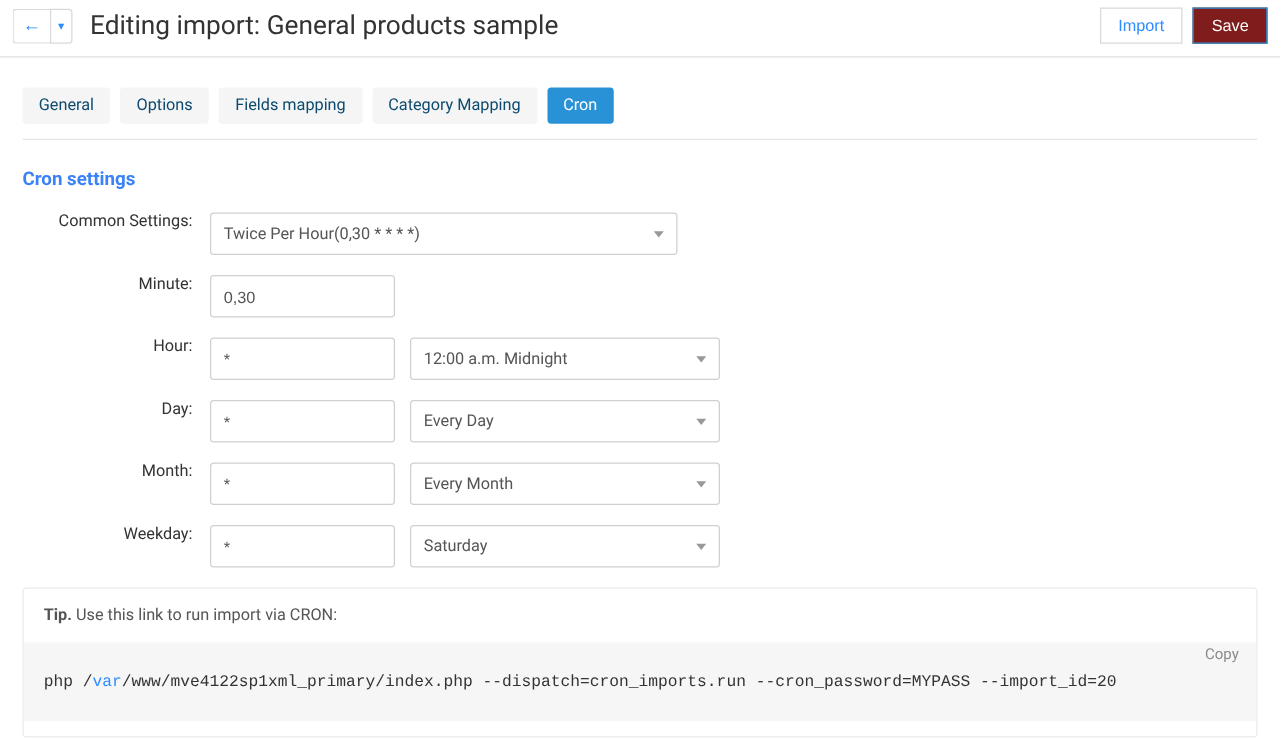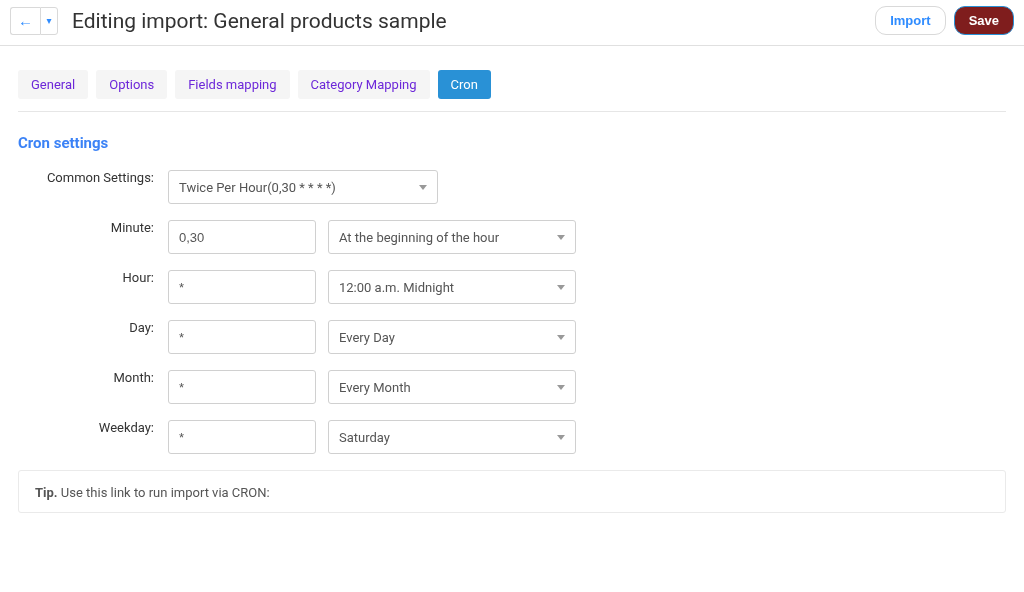--- a/index.html
+++ b/index.html
@@ -42,40 +42,39 @@
     .header-actions {
       display: flex;
       gap: 8px;
     }
     .hdr-btn {
       border: 1px solid #d9d9d9;
       background: #fff;
       color: #2f8cff;
       font-size: 13px;
       padding: 6px 14px;
-      border-radius: 11px;
-      cursor: pointer;
-      font-weight: bold;
+      border-radius: 0;
+      cursor: pointer;
     }
     .hdr-btn.primary {
       background: #7f1d1d;
       border-color: #2991d6;
       color: #fff;
     }
     .content {
       padding: 24px 18px;
     }
     .tabs {
       display: flex;
       gap: 8px;
       margin-bottom: 12px;
     }
     .tab {
       background: #f5f5f5;
-      color: #6d28d9;
+      color: #0c4a6e;
       font-size: 13px;
       padding: 7px 13px;
       border-radius: 3px;
       cursor: pointer;
     }
     .tab.active {
       background: #2991d6;
       color: #fff;
     }
     hr.separator {
@@ -125,21 +124,21 @@
     .select::after {
       content: "";
       position: absolute;
       right: 10px;
       top: 50%;
       margin-top: -2px;
       border-left: 4px solid transparent;
       border-right: 4px solid transparent;
       border-top: 5px solid #999;
     }
-    .w-wide { width: 270px; }
+    .w-wide { width: 374px; }
     .w-small { width: 148px; }
     .w-mid { width: 248px; }
     .tip-box {
       margin-top: 10px;
       padding: 14px 16px 12px 16px;
       background: #fff;
       border: 1px solid #eaeaea;
       border-radius: 3px;
       color: #555;
       font-size: 13px;
@@ -206,23 +205,20 @@
       <div class="select w-wide">
         <span>Twice Per Hour(0,30 * * * *)</span>
       </div>
     </div>
   </div>
 
   <div class="form-row">
     <div class="form-label">Minute:</div>
     <div class="form-controls">
       <input class="text-input w-small" value="0,30" style="">
-      <div class="select w-mid">
-        <span>At the beginning of the hour</span>
-      </div>
     </div>
   </div>
 
   <div class="form-row">
     <div class="form-label">Hour:</div>
     <div class="form-controls">
       <input class="text-input w-small" value="*" style="">
       <div class="select w-mid">
         <span>12:00 a.m. Midnight</span>
       </div>
@@ -256,15 +252,19 @@
       <div class="select w-mid">
         <span>Saturday</span>
       </div>
     </div>
   </div>
 
   <div class="tip-box">
     <div>
       <b>Tip.</b><span> Use this link to run import via CRON:</span>
     </div>
+    <div class="cron-code-wrap">
+      <span class="copy-link">Copy</span>
+      <div class="cron-code"><span>php /</span><span class="code-var">var</span><span>/www/mve4122sp1xml_primary/index.php --dispatch=cron_imports.run --cron_password=MYPASS --import_id=20</span></div>
+    </div>
   </div>
 
 </div>
 
 </body></html>

